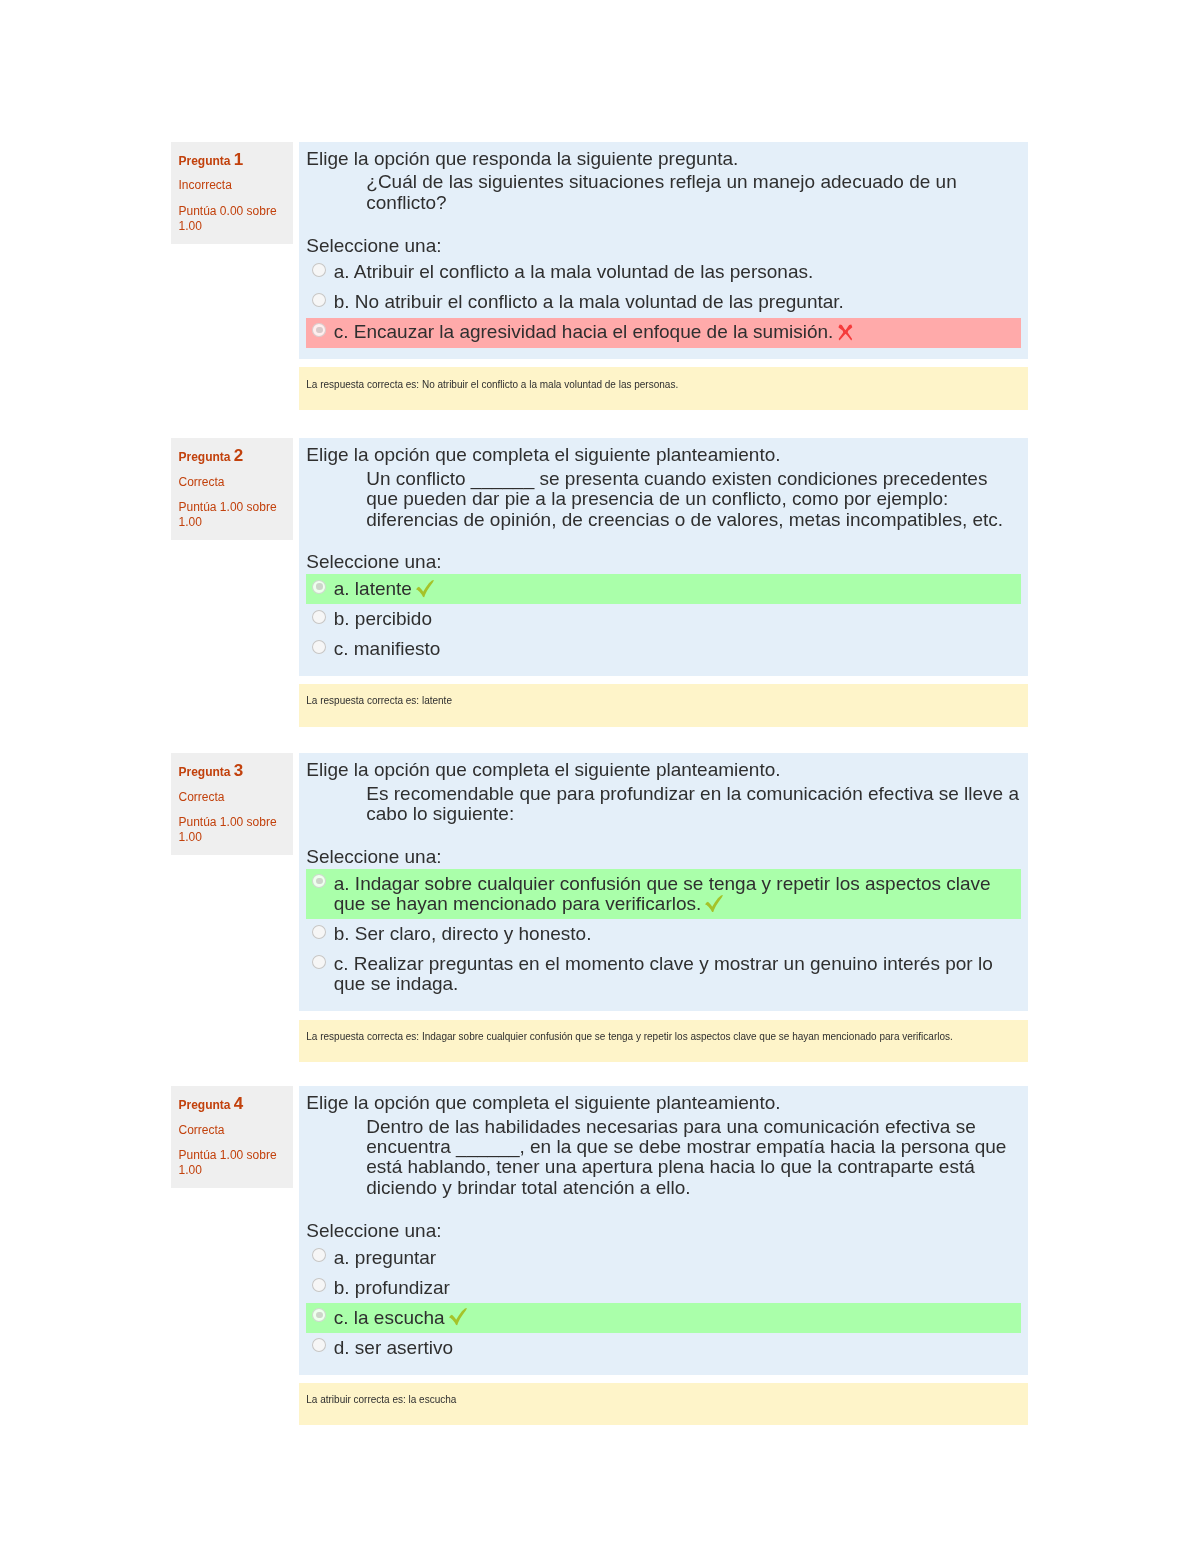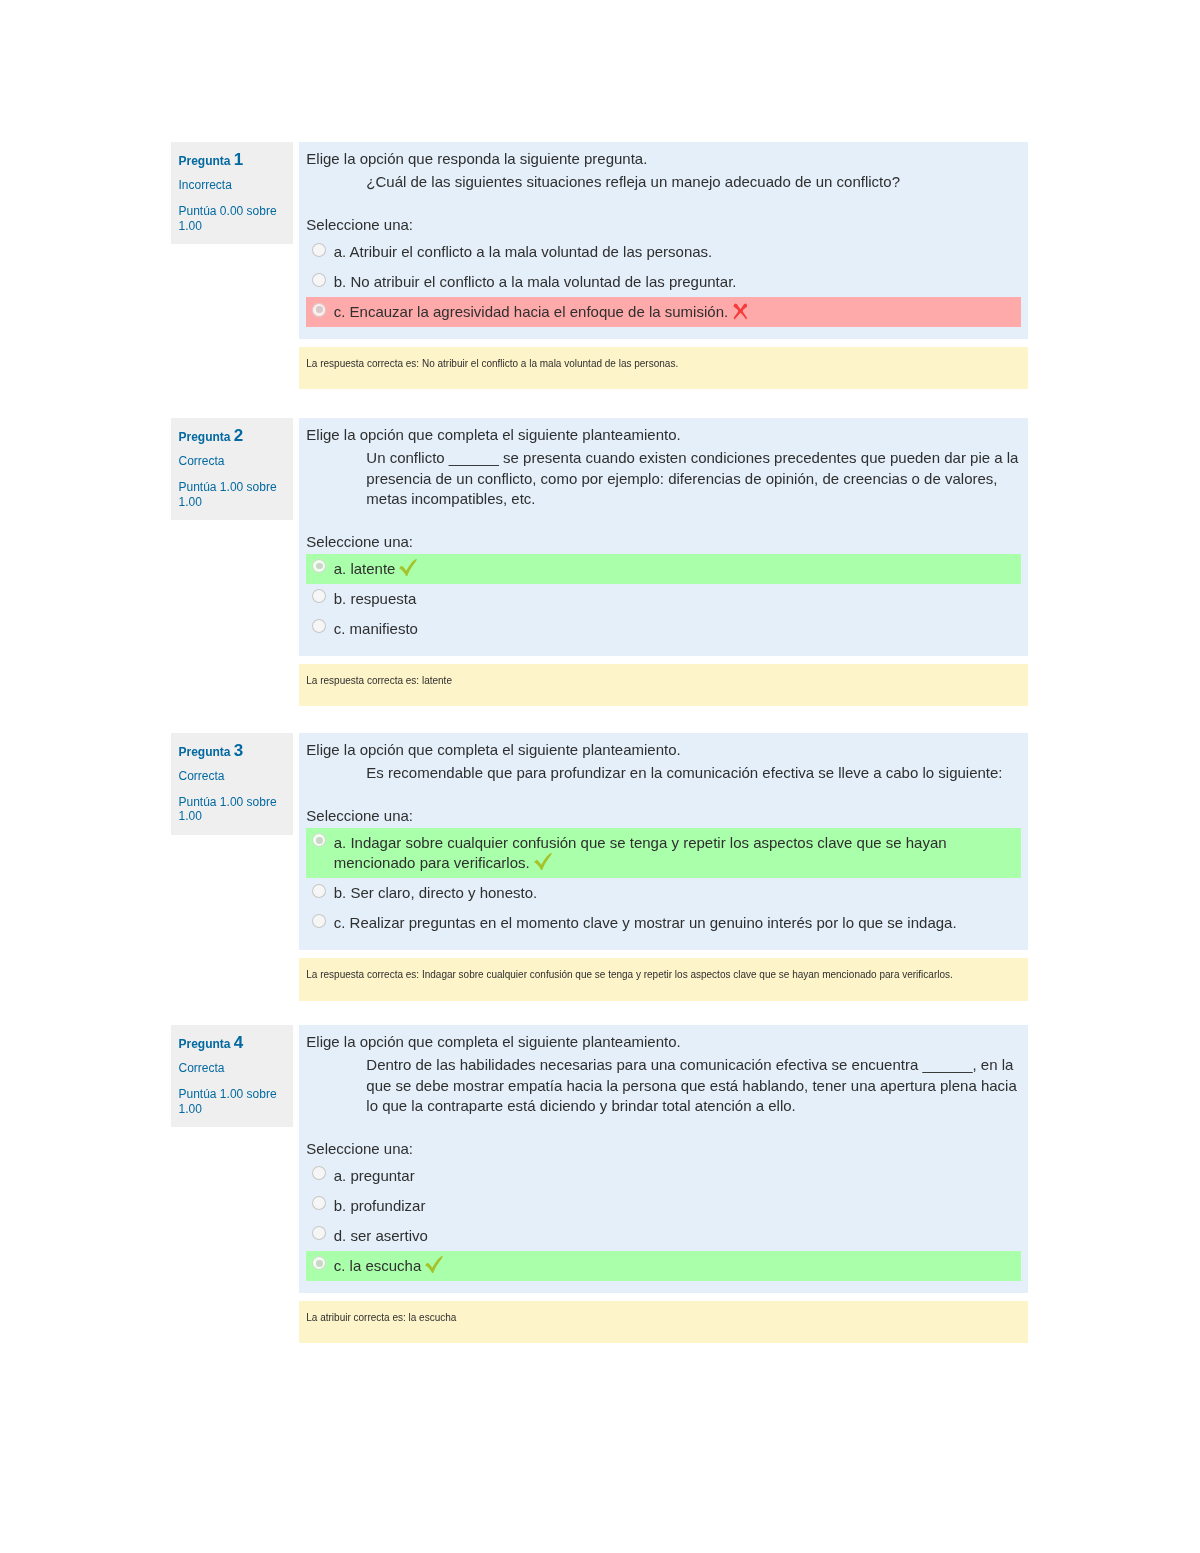--- a/index.html
+++ b/index.html
@@ -35,35 +35,35 @@
 
   
   .info {
     float:left;
     width:122px;
     background:var(--c-info-bg);
     padding:11.2px 8px 10.5px 7.5px;
     box-sizing:border-box;
     font-size:12px;
     line-height:14.9px;
-    color:#0369a1;
+    color:#c2410c;
   }
   .info p { margin:0 0 9.4px 0; }
   .info p.state { margin-bottom:10.5px; }
   .info p:last-child { margin-bottom:0; }
   .info .no { font-weight:bold; }
   .info .no .qnum { font-size:17px; font-weight:bold; line-height:14.9px; }
 
   
   .content {
     margin-left:128px;
     background:var(--c-question-bg);
     padding:7.1px 6.9px 11.8px 7.3px;
     box-sizing:border-box;
-    font-size:15px;
+    font-size:19px;
     line-height:20.4px;
   }
   .qtext p { margin:0; }
   .qtext p + p { margin-top:3px; }
   .qtext p.indent { padding-left:60px; }
   .prompt { margin-top:22.5px; }
   .answer { margin-top:1.5px; }
   .option {
     position:relative;
     padding:4.8px 0 4.8px 27.45px;
@@ -157,21 +157,21 @@
         <div class="prompt">Seleccione una:</div>
         <div class="answer">
           <div class="option correct">
             <span class="radio sel"></span>
             <span>a. latente</span><span class="mark check-mark"><svg class="ico-check" width="18.4" height="17.6" viewBox="0 0 18 18" preserveAspectRatio="none" aria-hidden="true">
                   <path d="M0.1 9.6 L1.2 7.9 L2.9 7.0 L4.6 8.7 L6.1 10.6 L7.0 12.0 L9.6 7.8 L12.6 3.3 L15.6 0.6 L17.6 0.1 L16.6 2.4 L13.4 6.8 L10.8 11.0 L8.9 15.1 L8.0 17.6 L6.9 17.3 L5.6 14.8 L3.4 11.9 L1.5 10.3 Z"></path>
                 </svg></span>
           </div>
           <div class="option">
             <span class="radio"></span>
-            <span>b. respuesta</span>
+            <span>b. percibido</span>
           </div>
           <div class="option">
             <span class="radio"></span>
             <span>c. manifiesto</span>
           </div>
         </div>
       </div>
     </div>
     <div class="feedback">La respuesta correcta es: latente</div>
   </div>
@@ -223,28 +223,28 @@
         <div class="prompt">Seleccione una:</div>
         <div class="answer">
           <div class="option">
             <span class="radio"></span>
             <span>a. preguntar</span>
           </div>
           <div class="option">
             <span class="radio"></span>
             <span>b. profundizar</span>
           </div>
-          <div class="option">
-            <span class="radio"></span>
-            <span>d. ser asertivo</span>
-          </div>
           <div class="option correct">
             <span class="radio sel"></span>
             <span>c. la escucha</span><span class="mark check-mark"><svg class="ico-check" width="18.4" height="17.6" viewBox="0 0 18 18" preserveAspectRatio="none" aria-hidden="true">
                   <path d="M0.1 9.6 L1.2 7.9 L2.9 7.0 L4.6 8.7 L6.1 10.6 L7.0 12.0 L9.6 7.8 L12.6 3.3 L15.6 0.6 L17.6 0.1 L16.6 2.4 L13.4 6.8 L10.8 11.0 L8.9 15.1 L8.0 17.6 L6.9 17.3 L5.6 14.8 L3.4 11.9 L1.5 10.3 Z"></path>
                 </svg></span>
           </div>
+          <div class="option">
+            <span class="radio"></span>
+            <span>d. ser asertivo</span>
+          </div>
         </div>
       </div>
     </div>
     <div class="feedback">La atribuir correcta es: la escucha</div>
   </div>
 </div>
 
 </body></html>

